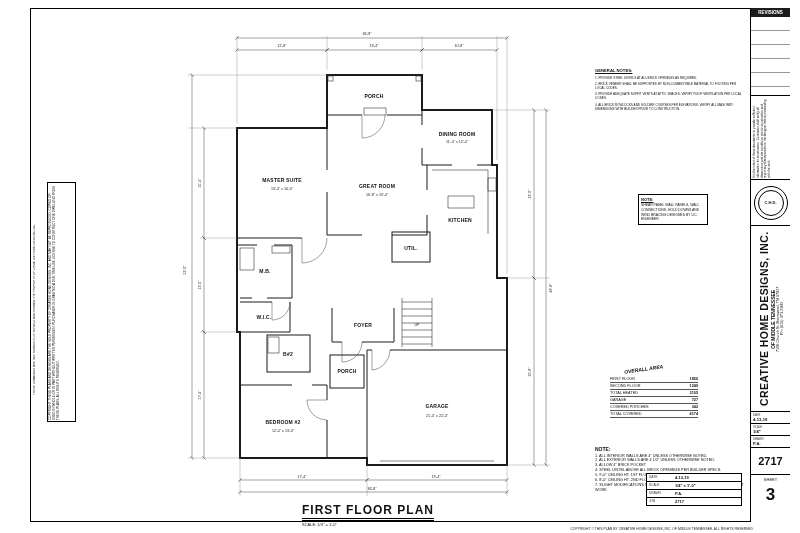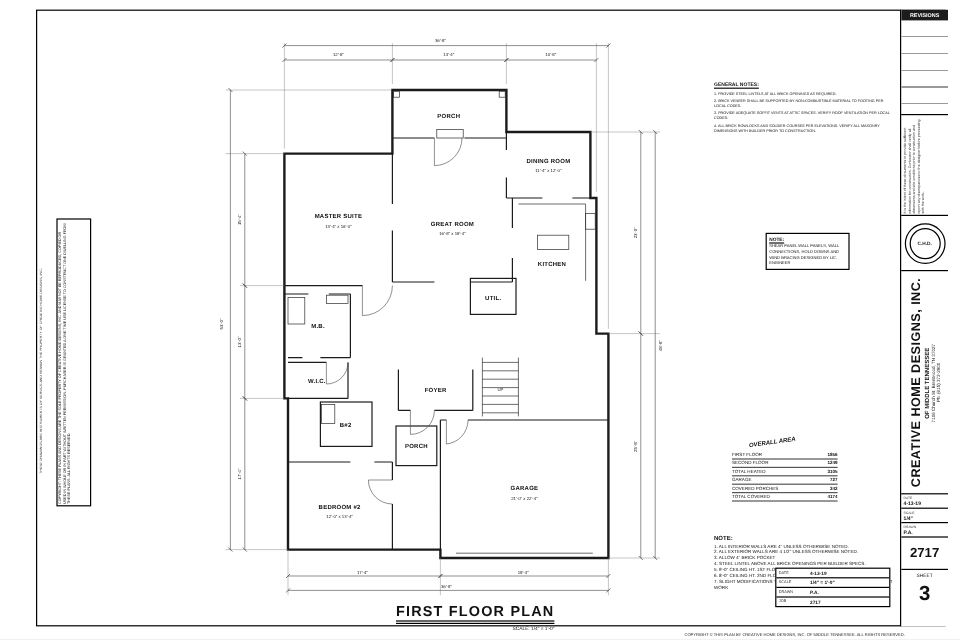--- a/index.html
+++ b/index.html
@@ -39,21 +39,21 @@
 
   .notes-block{position:absolute;left:505px;top:438px;width:152px;font-size:3.8px;line-height:1.3;}
   .notes-block .hdr{font-weight:bold;font-size:5px;margin-bottom:1px;}
 
   .infobox{position:absolute;left:556px;top:465px;width:96px;border:0.8px solid #000;box-sizing:border-box;font-size:3.2px;background:#fff;}
   .infobox .trow{display:flex;border-bottom:0.5px solid #000;padding:1px 2px;}
   .infobox .tlabel{width:26px;color:#333;}
   .infobox .tval{font-weight:bold;font-size:4px;}
   .infobox .trow:last-child{border-bottom:none;}
 
-  .plan-title{position:absolute;left:212px;top:492px;width:160px;text-align:right;}
+  .plan-title{position:absolute;left:212px;top:492px;width:160px;text-align:left;}
   .plan-title .t{display:inline-block;font-weight:bold;font-size:12px;letter-spacing:1px;border-bottom:3px double #000;padding-bottom:1px;}
   .plan-title .s{font-size:4px;margin-top:1px;}
 
   
   .titleblock{position:absolute;left:750px;top:8px;width:40px;height:514px;border-left:1.5px solid #000;box-sizing:border-box;background:#fff;}
   .tb-sec{border-bottom:1px solid #000;box-sizing:border-box;position:relative;overflow:hidden;}
   .tb-rev{height:88px;}
   .tb-rev .rev-hdr{background:#1c1c1c;color:#fff;font-size:4.5px;font-weight:bold;text-align:center;padding:2px 0;}
   .tb-rev .rev-lines{height:74px;background:repeating-linear-gradient(to bottom,transparent 0 13px,#999 13px 14px);}
   .tb-terms{height:84px;display:flex;align-items:center;justify-content:center;}

